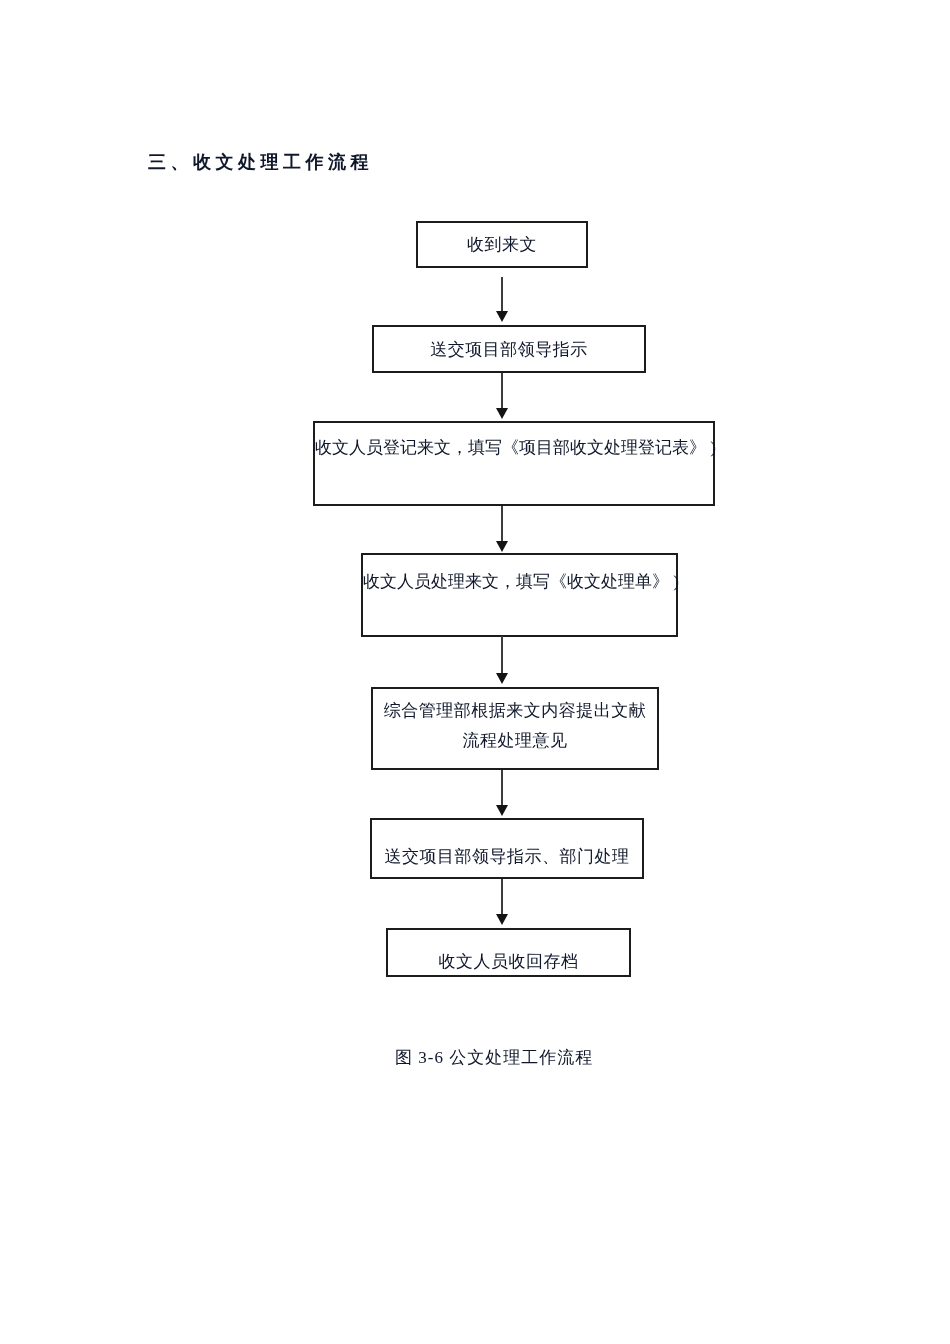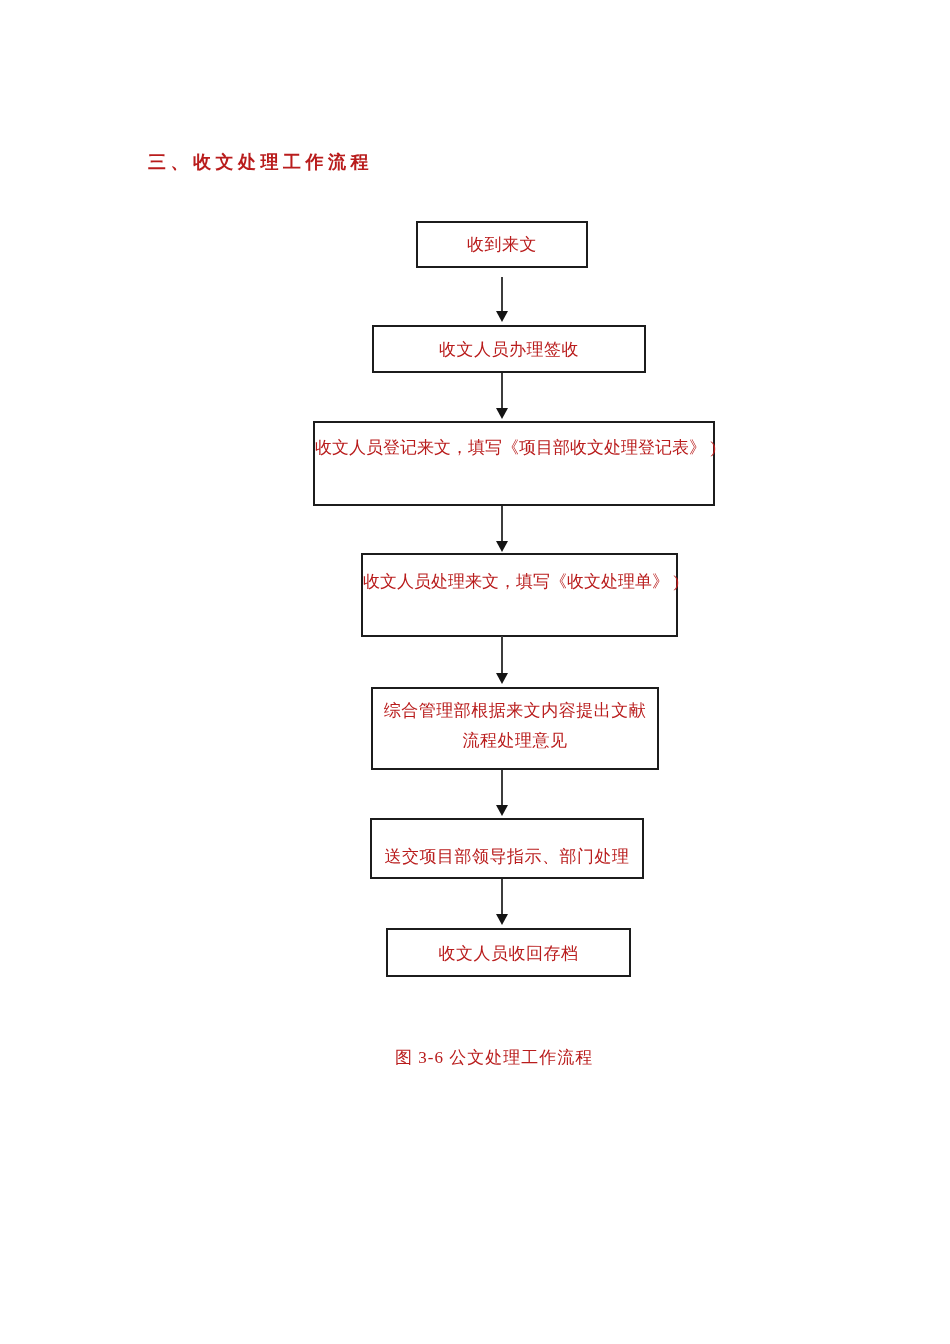--- a/index.html
+++ b/index.html
@@ -3,21 +3,21 @@
 <meta charset="utf-8">
 <style>
   html,body{margin:0;padding:0;background:#ffffff;}
   .page{
     position:relative;
     width:950px;
     height:1331px;
     background:#ffffff;
     overflow:hidden;
     font-family:"Liberation Serif","DejaVu Serif",serif;
-    color:#b91c1c;
+    color:#0f172a;
   }
   .doc-heading{
     position:absolute;
     left:148px;
     top:150px;
     font-size:18px;
     font-weight:bold;
     letter-spacing:4.5px;
     white-space:nowrap;
   }
@@ -30,21 +30,21 @@
     text-align:center;
     letter-spacing:0.5px;
   }
   .flex-center{display:flex;align-items:center;justify-content:center;}
   .n1{left:416px;top:221px;width:172px;height:47px;}
   .n2{left:372px;top:325px;width:274px;height:48px;}
   .n3{left:313px;top:421px;width:402px;height:85px;padding-top:13px;white-space:nowrap;letter-spacing:0;}
   .n4{left:361px;top:553px;width:317px;height:84px;padding-top:15px;white-space:nowrap;letter-spacing:0;}
   .n5{left:371px;top:687px;width:288px;height:83px;padding-top:7px;line-height:30px;white-space:pre-line;}
   .n6{left:370px;top:818px;width:274px;height:61px;padding-top:25px;}
-  .n7{left:386px;top:928px;width:245px;height:49px;padding-top:12px;}
+  .n7{left:386px;top:928px;width:245px;height:49px;padding-top:20px;}
   .arrow{
     position:absolute;
     width:12px;
     display:flex;
     flex-direction:column;
     align-items:center;
   }
   .arrow .stem{width:2px;flex:1;background:#3c3c3c;}
   .arrow .head{
     width:0;height:0;
@@ -74,21 +74,21 @@
 
   <div class="doc-heading">三、收文处理工作流程</div>
 
   <div class="node n1 flex-center">收到来文</div>
 
   <div class="arrow a1">
     <div class="stem"></div>
     <div class="head"></div>
   </div>
 
-  <div class="node n2 flex-center">收文人员办理签收</div>
+  <div class="node n2 flex-center">送交项目部领导指示</div>
 
   <div class="arrow a2">
     <div class="stem"></div>
     <div class="head"></div>
   </div>
 
   <div class="node n3">收文人员登记来文，填写《项目部收文处理登记表》 )</div>
 
   <div class="arrow a3">
     <div class="stem"></div>

